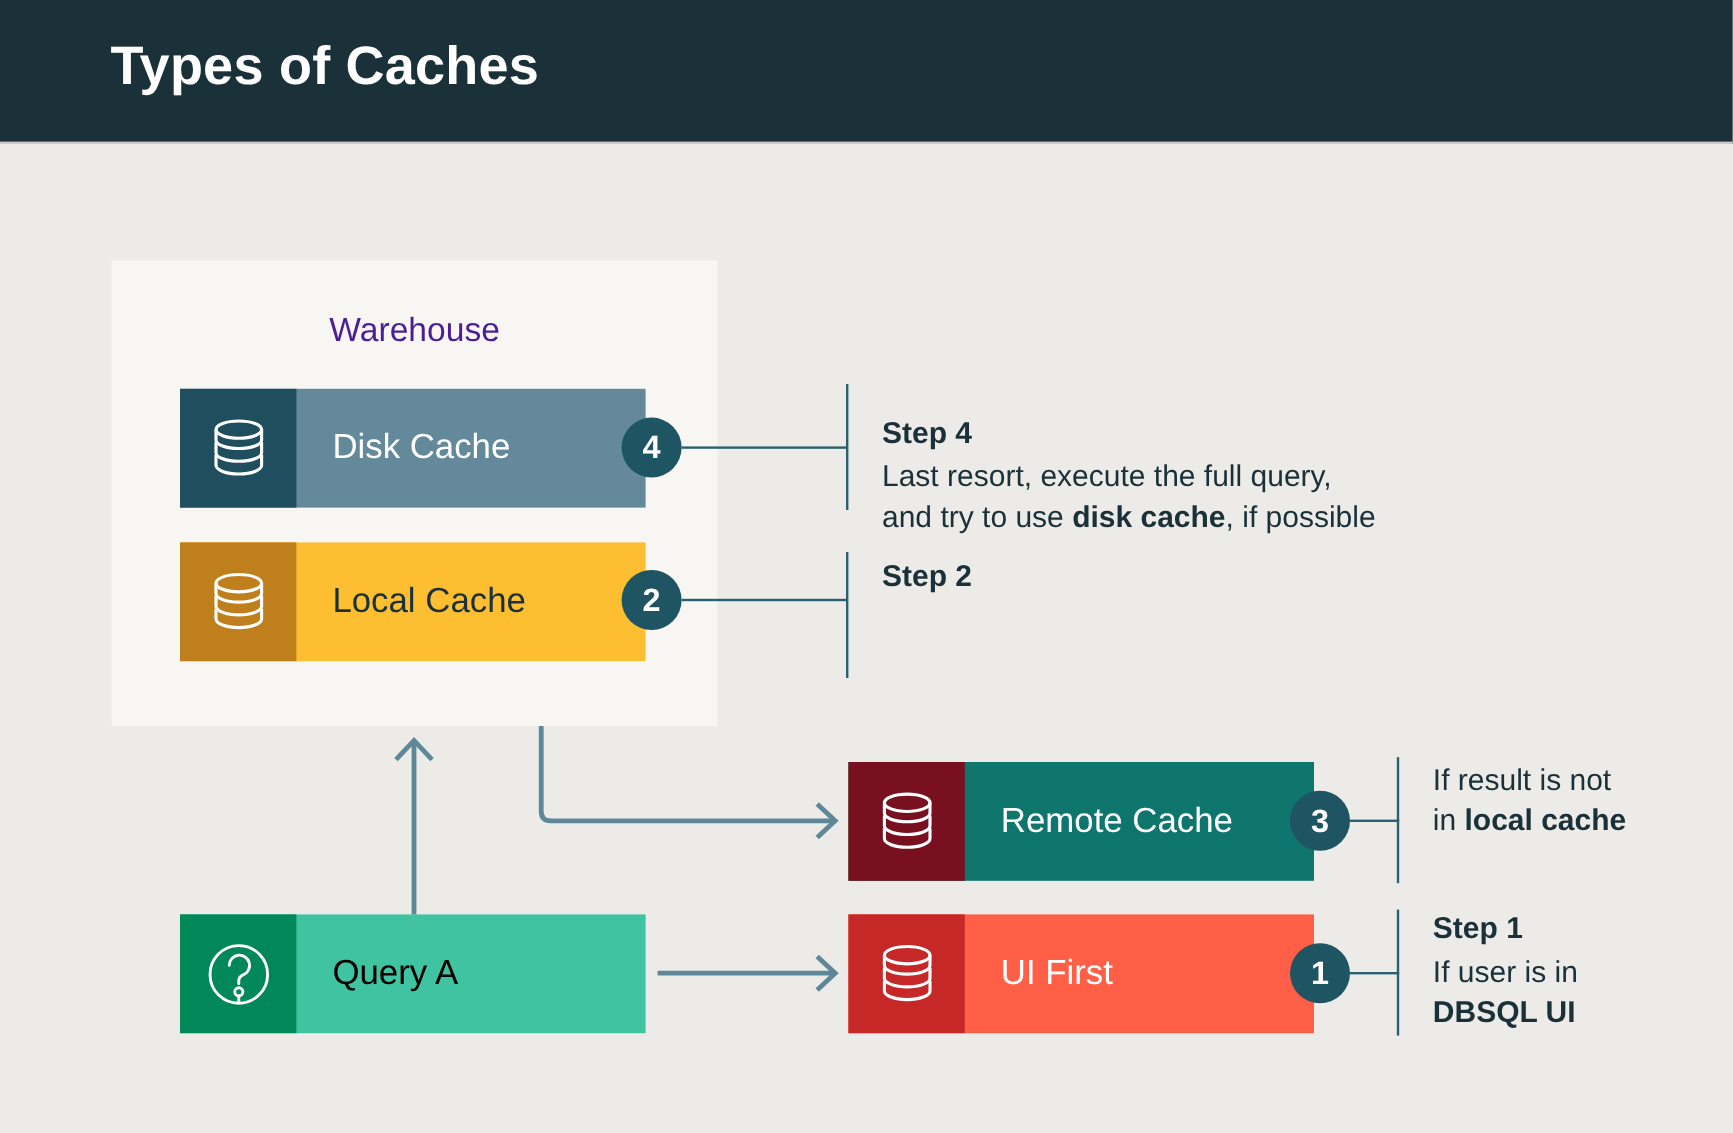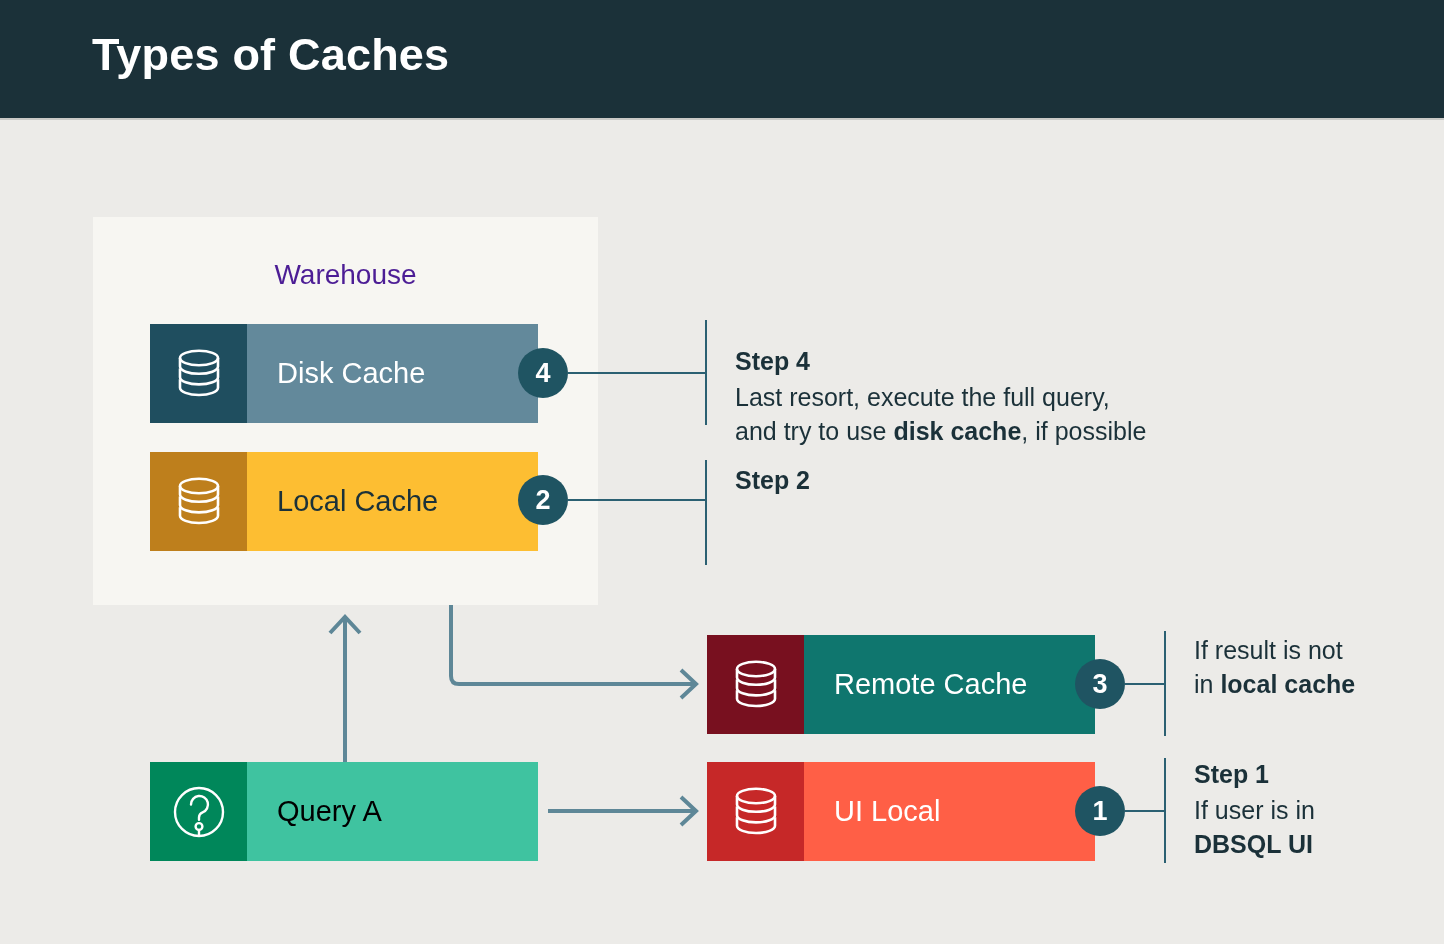--- a/index.html
+++ b/index.html
@@ -209,21 +209,21 @@
     <div class="bar-icon">
       <svg class="svg-icon" width="52" height="56" viewBox="0 0 52 56" aria-hidden="true">
         <g fill="none" stroke="#FFFFFF" stroke-width="2.6">
           <ellipse cx="26" cy="12" rx="19" ry="7.2"></ellipse>
           <path d="M7 12 v8.6 c0 4 8.5 7.2 19 7.2 s19 -3.2 19 -7.2 V12"></path>
           <path d="M7 22.6 v8.6 c0 4 8.5 7.2 19 7.2 s19 -3.2 19 -7.2 V22.6"></path>
           <path d="M7 33.2 v8.6 c0 4 8.5 7.2 19 7.2 s19 -3.2 19 -7.2 V33.2"></path>
         </g>
       </svg>
     </div>
-    <div class="bar-label">UI Local</div>
+    <div class="bar-label">UI First</div>
   </div>
   <div class="badge badge-1">1</div>
 
   <div class="bar bar-query">
     <div class="bar-icon">
       <svg class="svg-icon" width="58" height="58" viewBox="0 0 58 58" aria-hidden="true">
         <g fill="none" stroke="#FFFFFF" stroke-width="2.4" stroke-linecap="round">
           <circle cx="29" cy="29" r="24"></circle>
           <path d="M21 21.5 a8.5 8.5 0 1 1 11.6 7.9 c-2.4 1 -3.6 2.6 -3.6 5.1 v2.2"></path>
           <circle cx="29" cy="43.5" r="3.4"></circle>

